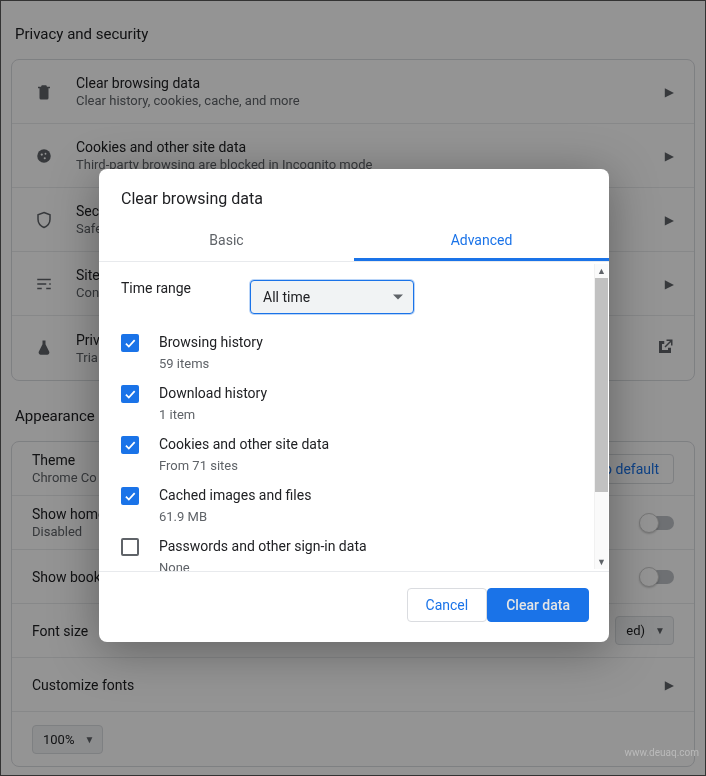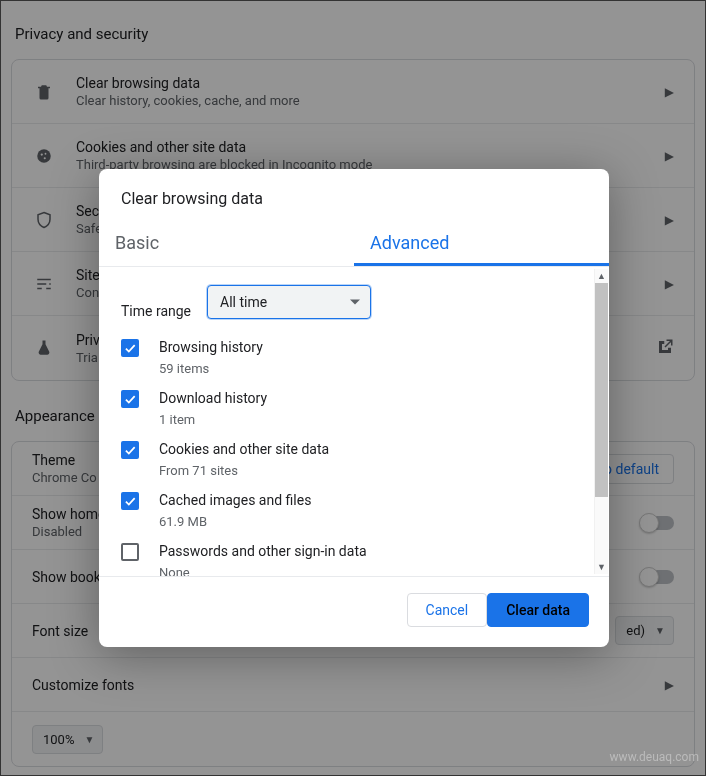--- a/index.html
+++ b/index.html
@@ -23,43 +23,43 @@
 .toggle { width: 34px; height: 14px; background: #bdc1c6; border-radius: 7px; position: relative; }
 .toggle::after { content: ''; width: 18px; height: 18px; background: #fff; border: 1px solid #ccc; border-radius: 50%; position: absolute; top: -3px; left: -1px; box-shadow: 0 1px 2px rgba(0,0,0,.2); }
 .select { border: 1px solid #dadce0; border-radius: 4px; padding: 6px 28px 6px 10px; font-size: 13px; color: #202124; background: #f1f3f4; position: relative; display: inline-flex; align-items: center; }
 .select .caret { position: absolute; right: 8px; font-size: 10px; color: #5f6368; }
 
 
 .scrim { position: absolute; inset: 0; background: rgba(0,0,0,0.42); }
 .dialog { position: absolute; left: 98px; top: 168px; width: 510px; background: #fff; border-radius: 8px; box-shadow: 0 8px 48px rgba(0,0,0,.35); display: flex; flex-direction: column; }
 .dialog-header { padding: 20px 22px 14px 22px; font-size: 16px; color: #202124; }
 .tabs { display: flex; border-bottom: 1px solid #e8eaed; }
-.tab { flex: 1; padding: 10px 16px; font-size: 18px; color: #5f6368; cursor: pointer; }
+.tab { flex: 1; text-align: center; padding: 10px 16px; font-size: 14px; color: #5f6368; cursor: pointer; }
 .tab.active { color: #1a73e8; border-bottom: 3px solid #1a73e8; font-weight: 400; }
 .dialog-body { position: relative; padding: 0 0 0 0; }
 .body-inner { padding: 18px 22px 0 22px; height: 310px; overflow: hidden; position: relative; border-bottom: 1px solid #e8eaed; }
-.time-row { display: flex; align-items: flex-end; margin-bottom: 20px; }
+.time-row { display: flex; align-items: flex-start; margin-bottom: 20px; gap: 43px; }
 .time-row .label { font-size: 14px; color: #202124; margin-right: 16px; }
 .time-select { border: 1px solid #1a73e8; box-shadow: 0 0 0 1px rgba(26,115,232,.3); border-radius: 4px; padding: 8px 34px 8px 12px; width: 164px; font-size: 14px; color: #202124; background: #f1f3f4; position: relative; }
 .time-select .caret { position: absolute; right: 10px; top: 50%; transform: translateY(-50%); border-left: 5px solid transparent; border-right: 5px solid transparent; border-top: 5px solid #5f6368; }
 .check-row { display: flex; align-items: flex-start; margin-bottom: 14px; }
 .checkbox { width: 18px; height: 18px; border-radius: 2px; margin-right: 20px; display: flex; align-items: center; justify-content: center; flex-shrink: 0; }
 .checkbox.checked { background: #1a73e8; }
 .checkbox.unchecked { border: 2px solid #5f6368; }
 .checkbox svg { stroke: #fff; }
 .check-text .t { font-size: 14px; color: #202124; }
 .check-text .s { font-size: 13px; color: #5f6368; margin-top: 6px; }
 .scrollbar { position: absolute; right: 1px; top: 2px; bottom: 2px; width: 14px; border-left: 1px solid #f1f1f1; background: #fafafa; display: flex; flex-direction: column; align-items: center; justify-content: space-between; }
 .scroll-arrow { font-size: 9px; color: #5f6368; padding: 2px 0; }
 .scroll-thumb { background: #c1c1c1; width: 13px; height: 214px; border-radius: 0; position: absolute; top: 14px; }
 .dialog-footer { display: flex; justify-content: flex-end; padding: 16px 20px 20px; }
 .btn { border-radius: 4px; font-size: 14px; padding: 8px 18px; cursor: pointer; }
 .btn.cancel { background: #fff; border: 1px solid #dadce0; color: #1a73e8; }
-.btn.primary { background: #1a73e8; border: 1px solid #1a73e8; color: #000000; font-weight: 500; }
-.watermark { position: absolute; right: 6px; bottom: 11px; font-size: 12px; color: #bbb; }
+.btn.primary { background: #1a73e8; border: 1px solid #1a73e8; color: #e5e5e5; font-weight: 500; }
+.watermark { position: absolute; right: 6px; bottom: 17px; font-size: 10px; color: #bbb; }
 </style>
 </head>
 <body>
 
 <div class="page">
   <div class="section-title">Privacy and security</div>
   <div class="card">
     <div class="row">
       <div class="icon">
           <svg width="18" height="18" viewBox="0 0 24 24">

